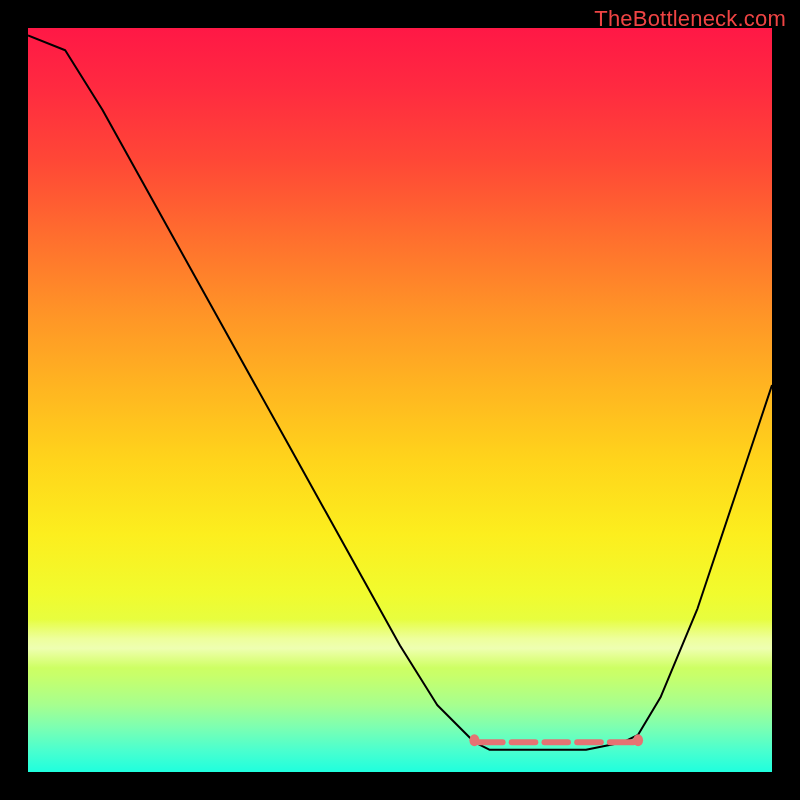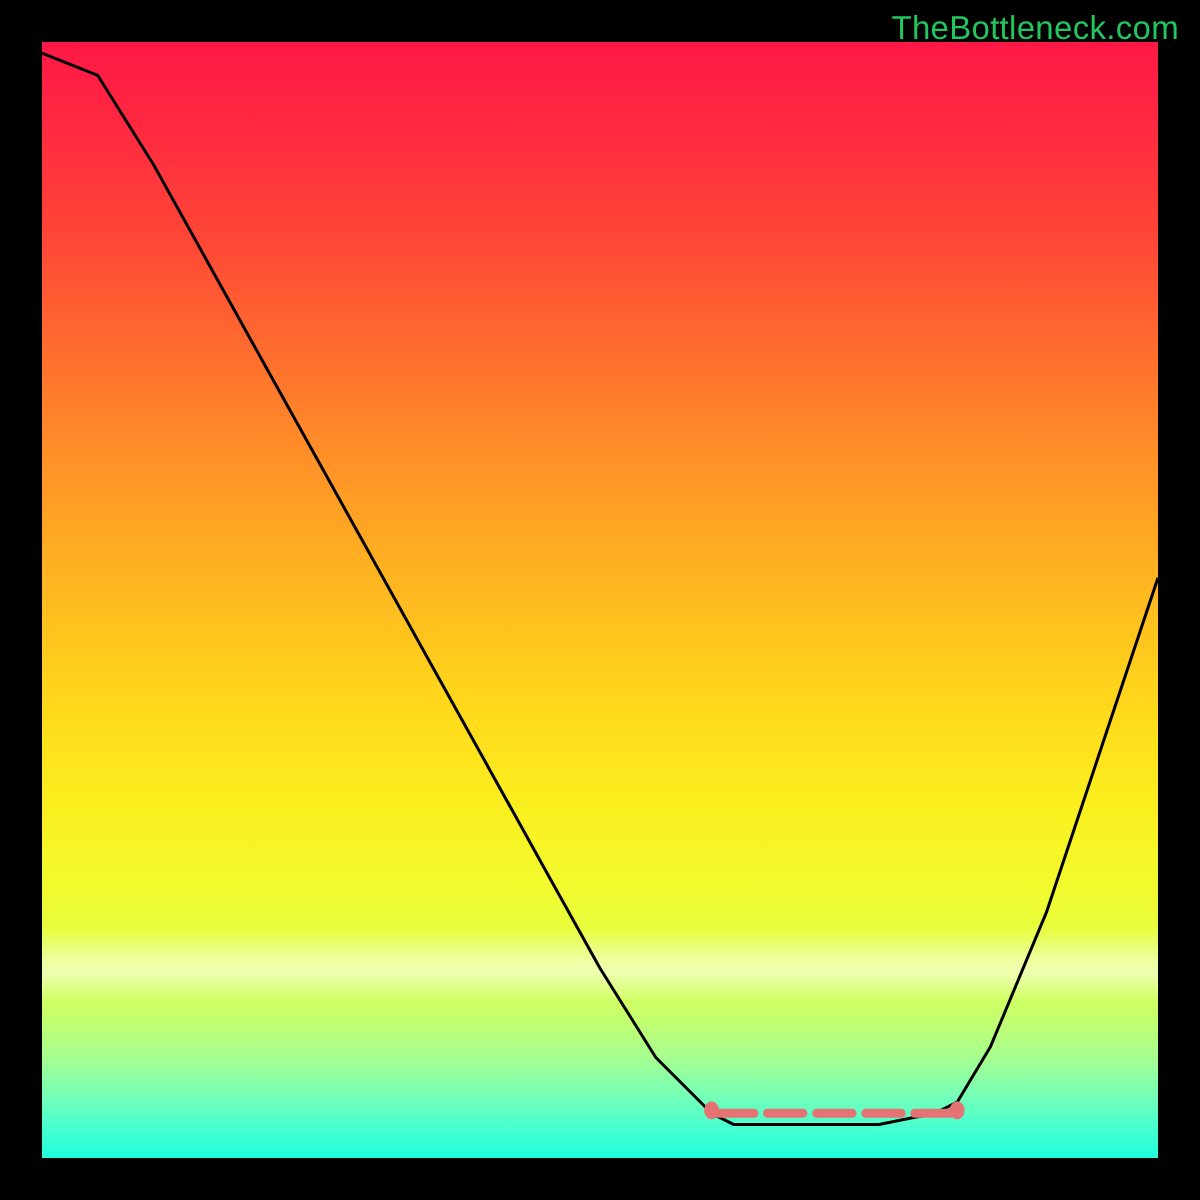--- a/index.html
+++ b/index.html
@@ -1,17 +1,17 @@
 <!DOCTYPE html>
 <html><head>
 <meta charset="utf-8">
 <style>
   * { margin: 0; padding: 0; box-sizing: border-box; }
   body { width: 800px; height: 800px; background: #000; position: relative; font-family: Arial, sans-serif; }
-  .watermark { position: absolute; top: 6px; right: 14px; color: #22c55e; font-size: 22px; font-weight: 500; z-index: 3; letter-spacing: 0.2px; }
+  .watermark { position: absolute; top: 6px; right: 14px; color: #ef4444; font-size: 22px; font-weight: 500; z-index: 3; letter-spacing: 0.2px; }
   .plot-area { position: absolute; top: 28px; left: 28px; width: 744px; height: 744px; }
   .gradient-bg { position: absolute; inset: 0; background: linear-gradient(to bottom,
     #ff1846 0%,
     #ff2a40 8%,
     #ff4836 18%,
     #ff6e2e 28%,
     #ff9327 38%,
     #ffb421 48%,
     #ffd41b 58%,
     #fcee1e 68%,

